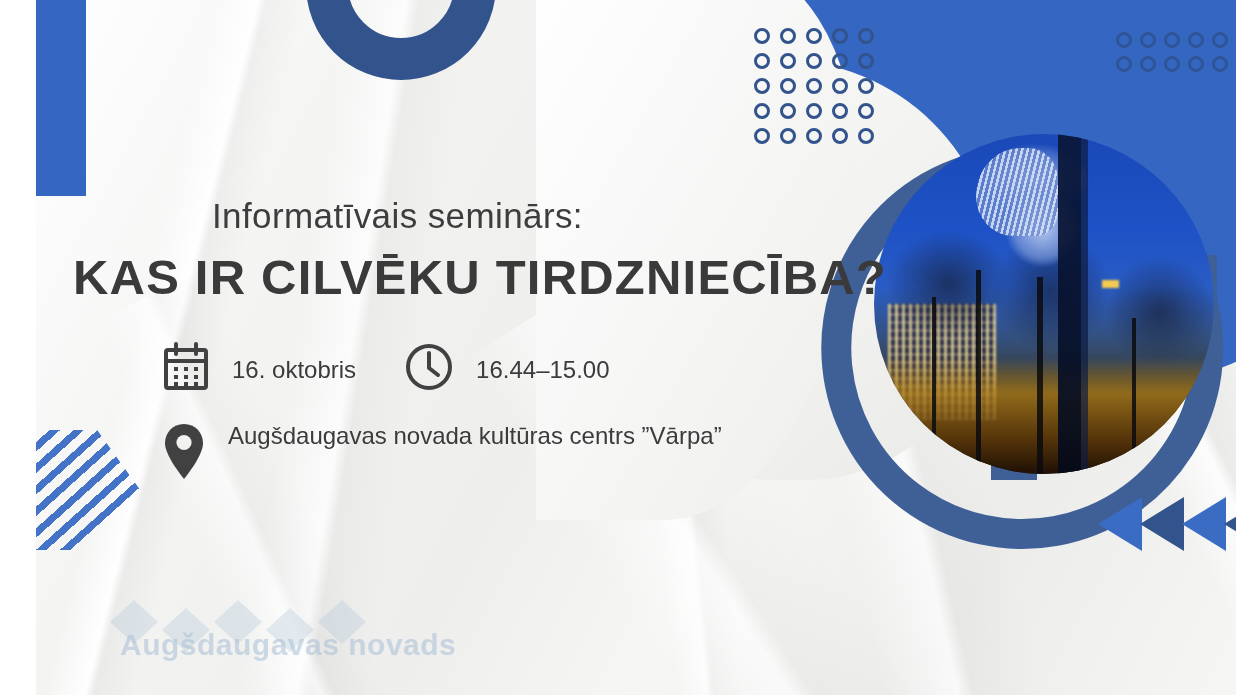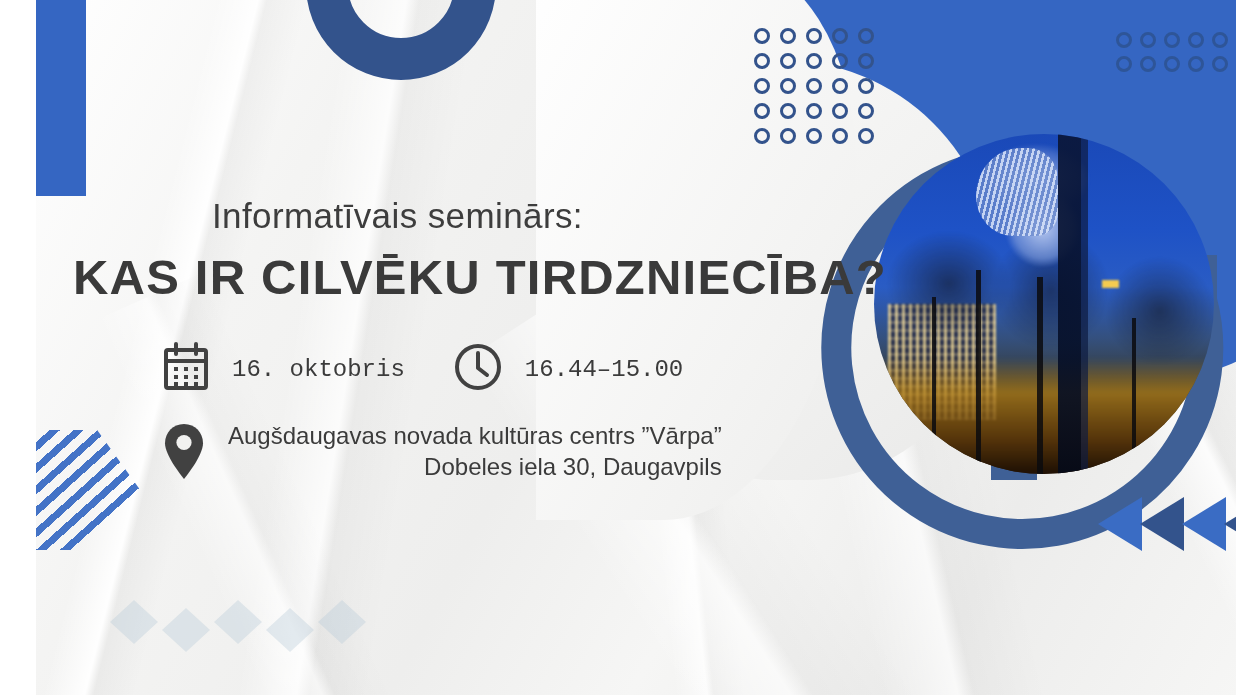--- a/index.html
+++ b/index.html
@@ -184,21 +184,21 @@
     font-size:35px; font-weight:400; color:#3d3d3d;
     letter-spacing:.4px;
   }
   .headline{
     position:absolute; left:37px; top:249px;
     font-size:49px; font-weight:700; color:#3a3a3a;
     letter-spacing:1.2px; white-space:nowrap;
   }
 
   .info-row{position:absolute; display:flex; align-items:center;}
-  #row-datetime{left:126px; top:342px; gap:0;font-family:Liberation Mono, monospace;}
+  #row-datetime{left:126px; top:342px; gap:0;}
   #row-place{left:126px; top:420px; align-items:flex-start;text-align:right;}
 
   .ic{flex:0 0 auto; color:#414141;}
   .info-text{
     font-size:24px; color:#3b3b3b; font-weight:400; line-height:31px;
   }
   .gap-lg{width:48px;}
   .gap-sm{width:22px;}
 
   
@@ -350,33 +350,33 @@
   <div class="info-row" id="row-place">
     <span class="ic" style="margin-top:2px;">
       <svg width="44" height="60" viewBox="0 0 44 60">
         <path d="M22 2 C11 2 3 10.6 3 21.2 C3 34 22 57 22 57 C22 57 41 34 41 21.2 C41 10.6 33 2 22 2 Z" fill="#414141"></path>
         <circle cx="22" cy="20.5" r="7.6" fill="#f1f1f0"></circle>
       </svg>
     </span>
     <span class="gap-sm"></span>
     <span>
       <div class="info-text">Augšdaugavas novada kultūras centrs ”Vārpa”</div>
-      <div class="info-text">Dobeles iela 30, Daugavpils</div>
     </span>
   </div>
 
   <svg class="wm-chevrons" viewBox="0 0 330 70">
     <g fill="#b9cbd8" opacity="0.75">
       <path d="M6 26 L30 4 L54 26 L30 48 Z"></path>
       <path d="M58 34 L82 12 L106 34 L82 56 Z"></path>
       <path d="M110 26 L134 4 L158 26 L134 48 Z"></path>
       <path d="M162 34 L186 12 L210 34 L186 56 Z"></path>
       <path d="M214 26 L238 4 L262 26 L238 48 Z"></path>
     </g>
   </svg>
+  <div class="watermark">Augšdaugavas novads</div>
 
   <div class="logos">
 
     
     
 
     
     
 
     

